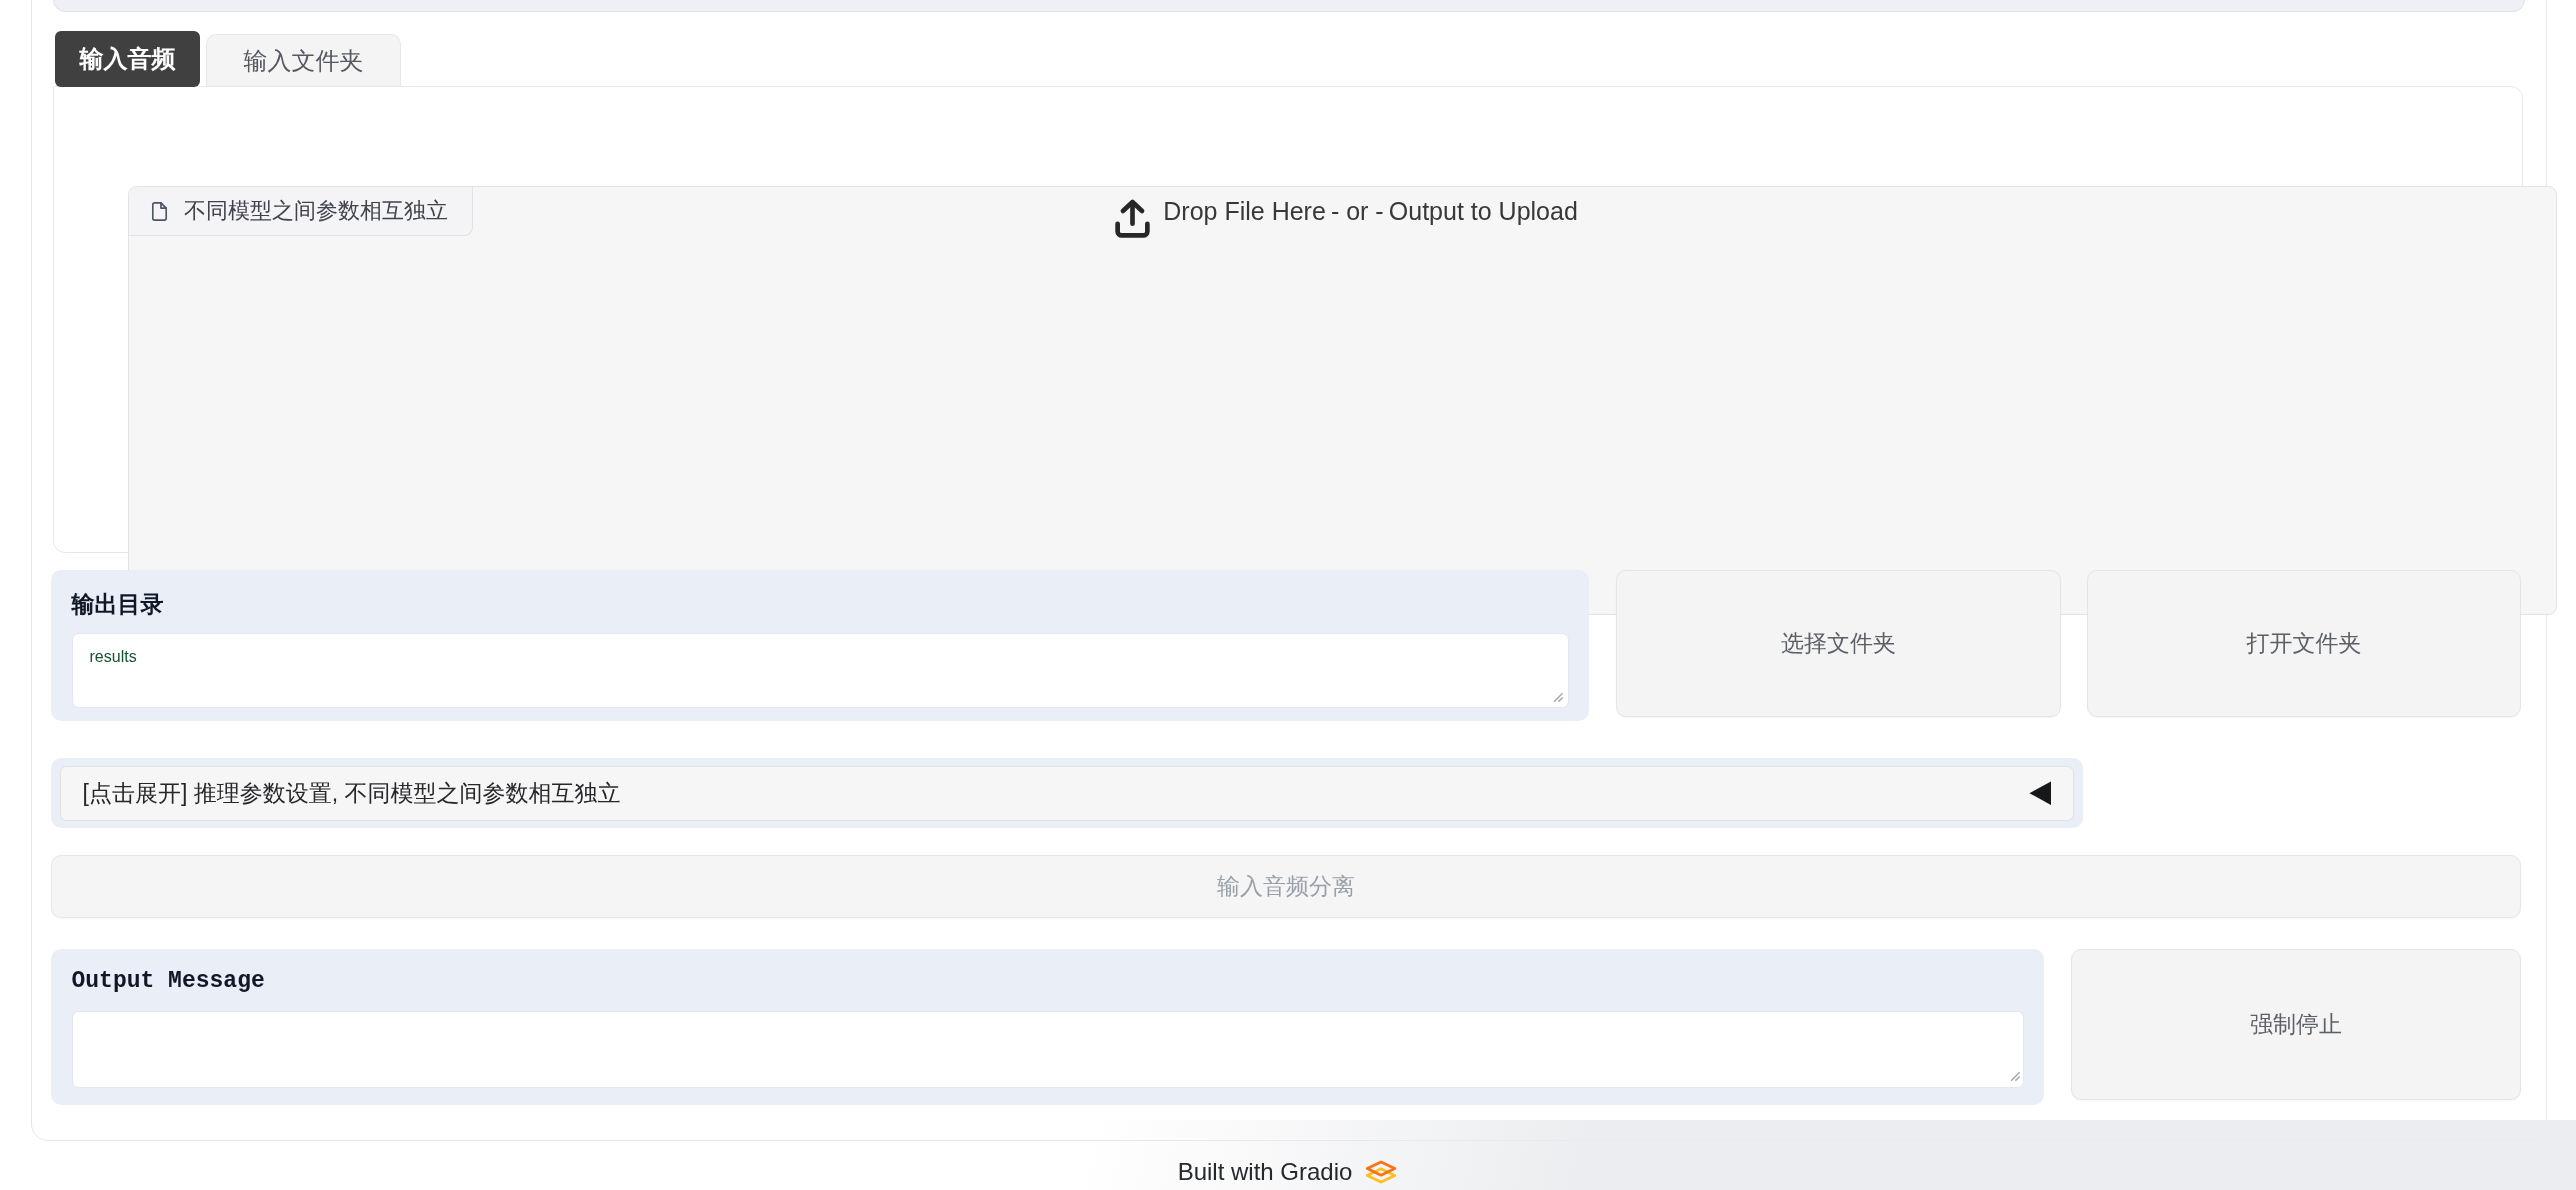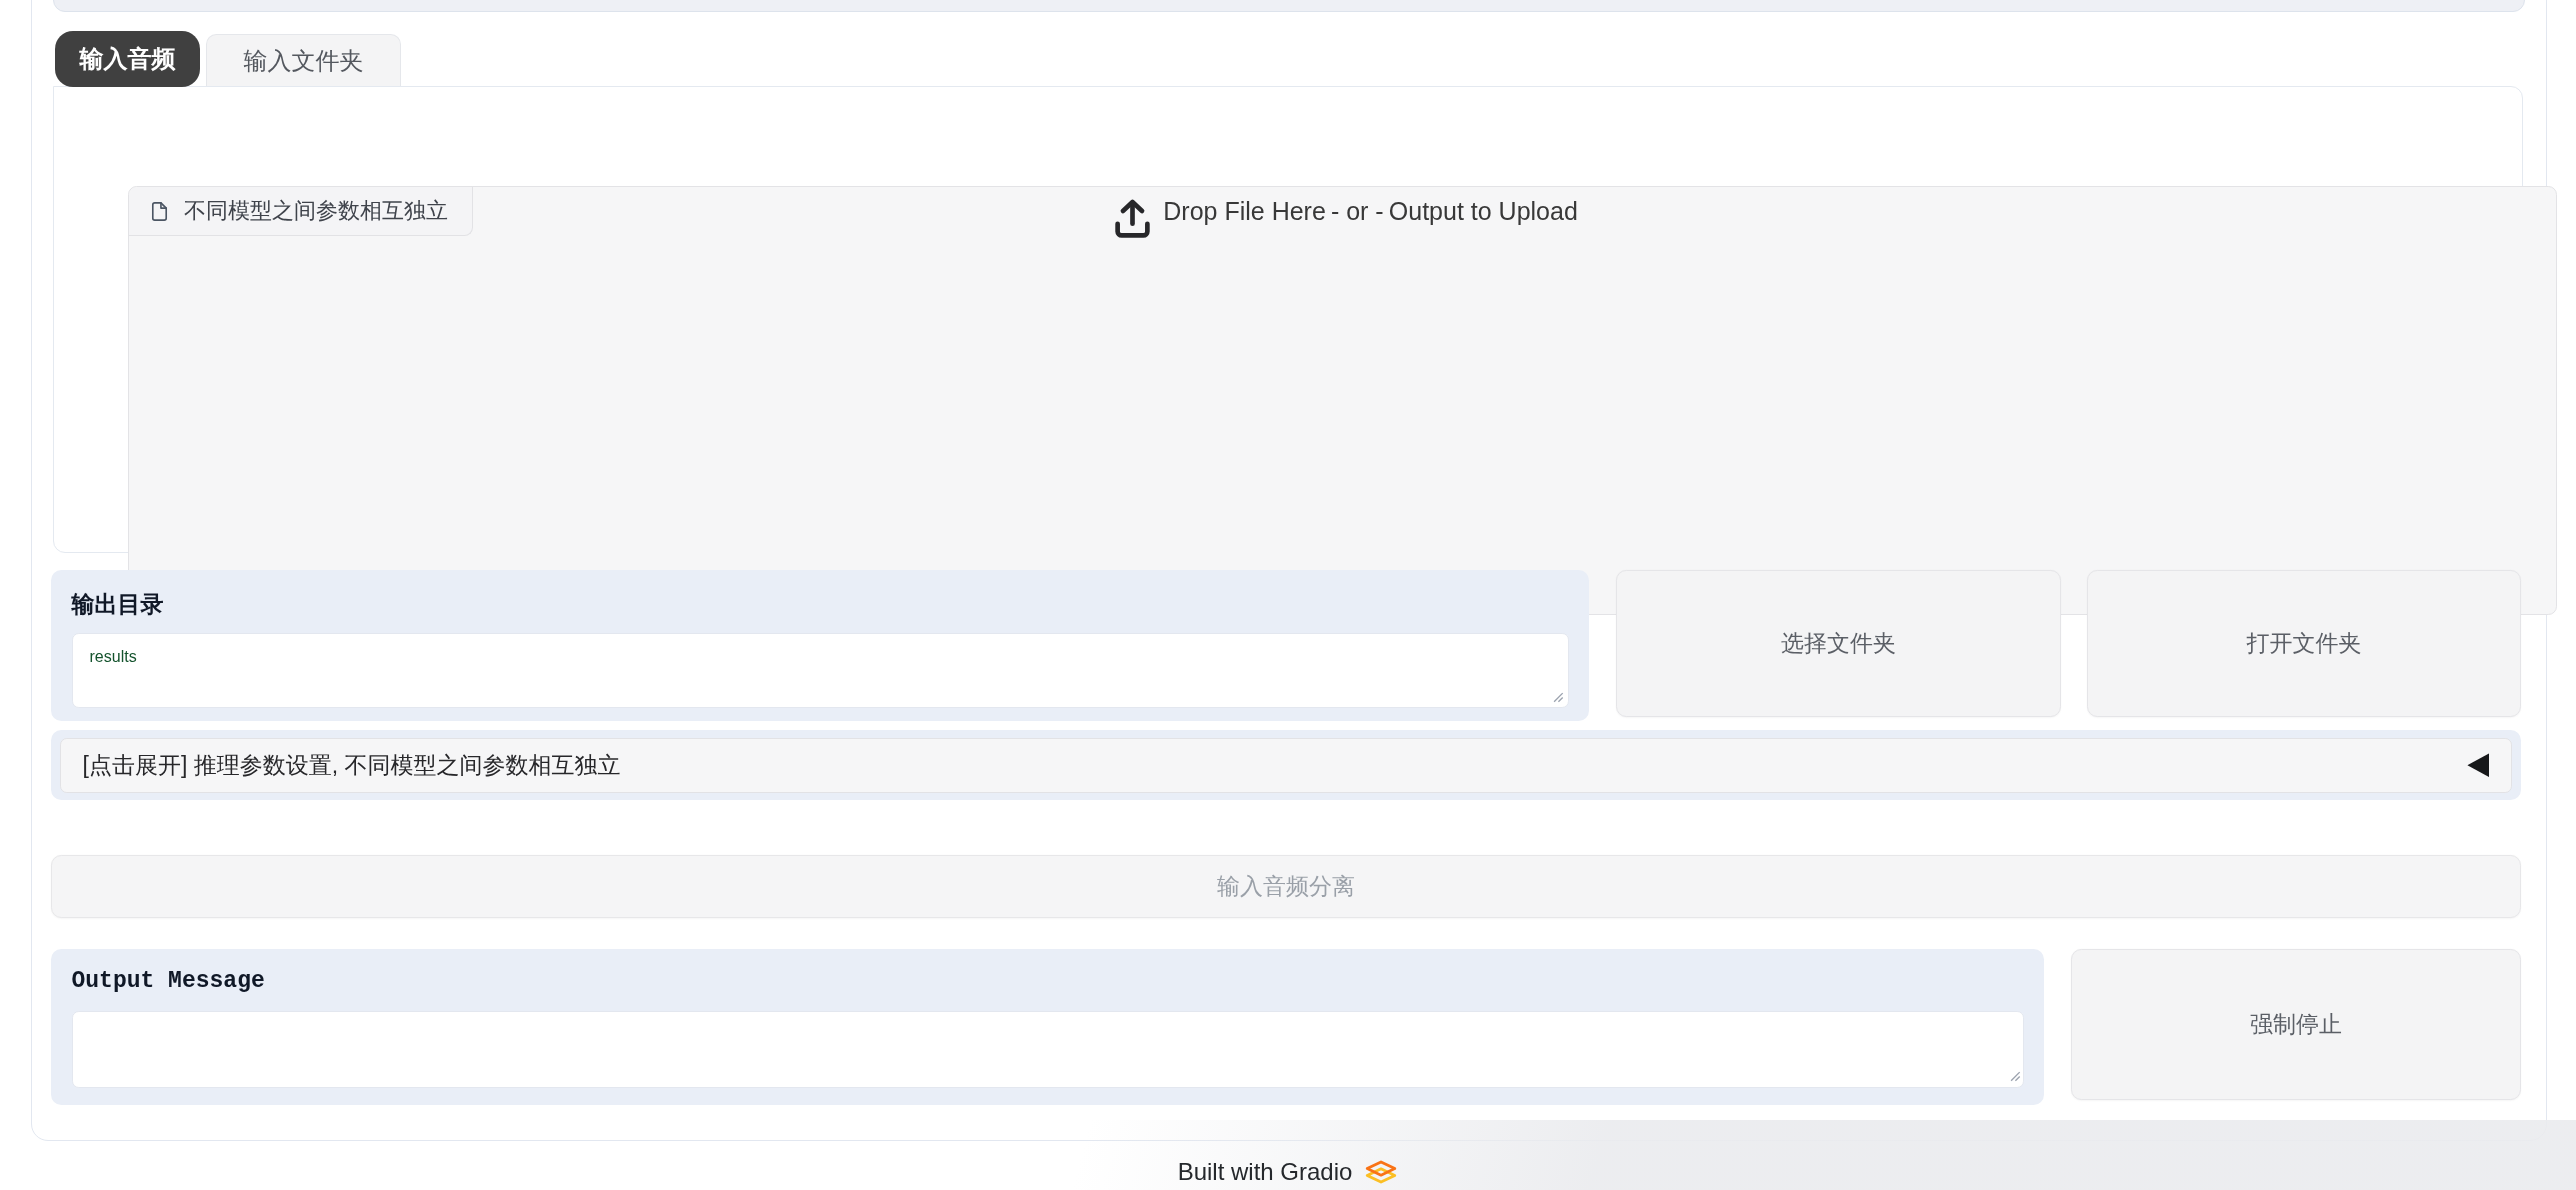--- a/index.html
+++ b/index.html
@@ -19,21 +19,21 @@
   
   .top-strip{
     position:absolute;left:53px;top:-13.7px;width:2470px;height:24px;
     background:#eef0f5;border:0.9px solid #dde3ec;border-radius:0 0 12px 12px;
   }
   
   .tab{position:absolute;display:flex;align-items:center;justify-content:center;cursor:pointer;box-sizing:border-box;}
   .tab-selected{
     left:55px;top:31px;width:145px;height:56px;
     background:#404040;color:#ffffff;font-weight:700;font-size:24px;
-    border-radius:18px;z-index:3;
+    border-radius:6px;z-index:3;
   }
   .tab-unselected{
     left:206px;top:34px;width:195px;height:52px;
     background:#f4f4f5;color:#54585f;font-size:24px;
     border:0.9px solid #e5e7eb;border-bottom:none;border-radius:10.3px 10.3px 0 0;z-index:2;
   }
   
   .tab-panel{
     position:absolute;left:53px;top:86px;width:2470px;height:467px;
     border:0.9px solid #e4e9f0;border-radius:0 12px 12px 12px;background:#ffffff;box-sizing:border-box;
@@ -70,21 +70,21 @@
   .resize-handle{position:absolute;width:15.4px;height:15.4px;pointer-events:none;}
   
   .gr-button{
     position:absolute;display:flex;align-items:center;justify-content:center;
     background:#f4f4f5;border:0.9px solid #e5e5e8;border-radius:10.3px;
     font-size:23px;color:#5b5f66;cursor:pointer;box-sizing:border-box;
     box-shadow:0 0.9px 1.7px rgba(0,0,0,0.04);
   }
   .gr-button.muted{color:#9aa0a8;background:#f5f5f6;border-color:#e7e7e9;}
   
-  .accordion-outer{position:absolute;left:51px;top:730px;width:2470px;height:70px;background:#e9eef7;border-radius:10.3px;box-sizing:border-box;}
+  .accordion-outer{position:absolute;left:51px;top:758px;width:2032px;height:70px;background:#e9eef7;border-radius:10.3px;box-sizing:border-box;}
   .accordion-header{
     position:absolute;left:8.6px;top:7.7px;right:8.6px;height:55px;
     background:#f6f6f7;border:0.9px solid #e2e2e5;border-radius:6.8px;
     display:flex;align-items:center;padding:0 22px;box-sizing:border-box;cursor:pointer;
   }
   .accordion-header .acc-text{flex:1;font-size:23px;color:#27272a;}
   .acc-arrow{width:22px;height:24px;background:#17181a;clip-path:polygon(100% 0,100% 100%,0 50%);}
   
   .footer-gradient{
     position:absolute;left:0;top:1120px;width:2576px;height:70px;

